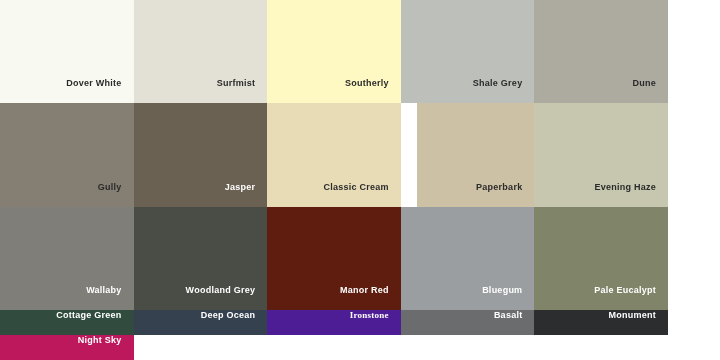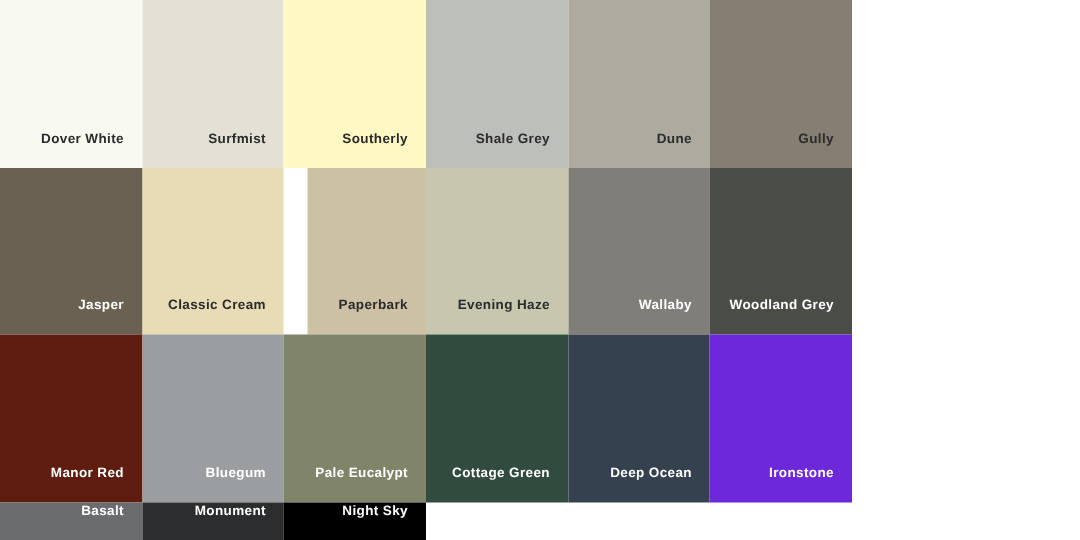--- a/index.html
+++ b/index.html
@@ -7,24 +7,24 @@
     padding: 0;
     background: #ffffff;
   }
   body {
     width: 720px;
     height: 360px;
     overflow: hidden;
     font-family: "Liberation Sans", sans-serif;
   }
   #palette {
-    width: 568px;
+    width: 668px;
     height: 360px;
     display: grid;
-    grid-template-columns: repeat(6, 1fr);
+    grid-template-columns: repeat(5, 1fr);
     grid-template-rows: repeat(3, 1fr);
   }
   .swatch {
     position: relative;
     display: flex;
     align-items: flex-end;
     justify-content: flex-end;
     box-sizing: border-box;
     padding: 0 12px 14px 0;
     overflow: hidden;
@@ -86,25 +86,25 @@
     </div>
     <div class="swatch" style="background-color: rgb(128, 132, 104);">
       <span class="swatch-label" style="color: rgb(255, 255, 255);">Pale Eucalypt</span>
     </div>
     <div class="swatch" style="background-color: rgb(49, 76, 63);">
       <span class="swatch-label" style="color: rgb(255, 255, 255);">Cottage Green</span>
     </div>
     <div class="swatch" style="background-color: rgb(54, 65, 79);">
       <span class="swatch-label" style="color: rgb(255, 255, 255);">Deep Ocean</span>
     </div>
-    <div class="swatch" style="background-color: #6d28d9;">
+    <div class="swatch" style="background-color: #4c1d95; font-family: Liberation Serif, serif;">
       <span class="swatch-label" style="color: rgb(255, 255, 255);">Ironstone</span>
     </div>
     <div class="swatch" style="background-color: rgb(107, 108, 110);">
       <span class="swatch-label" style="color: rgb(255, 255, 255); text-align: right;">Basalt</span>
     </div>
     <div class="swatch" style="background-color: rgb(44, 45, 46);">
       <span class="swatch-label" style="color: rgb(255, 255, 255);">Monument</span>
     </div>
-    <div class="swatch" style="background-color: #000000; align-items: flex-end;">
+    <div class="swatch" style="background-color: #be185d; align-items: flex-end;">
       <span class="swatch-label" style="color: rgb(255, 255, 255);">Night Sky</span>
     </div>
   </div>
 
 </body></html>

